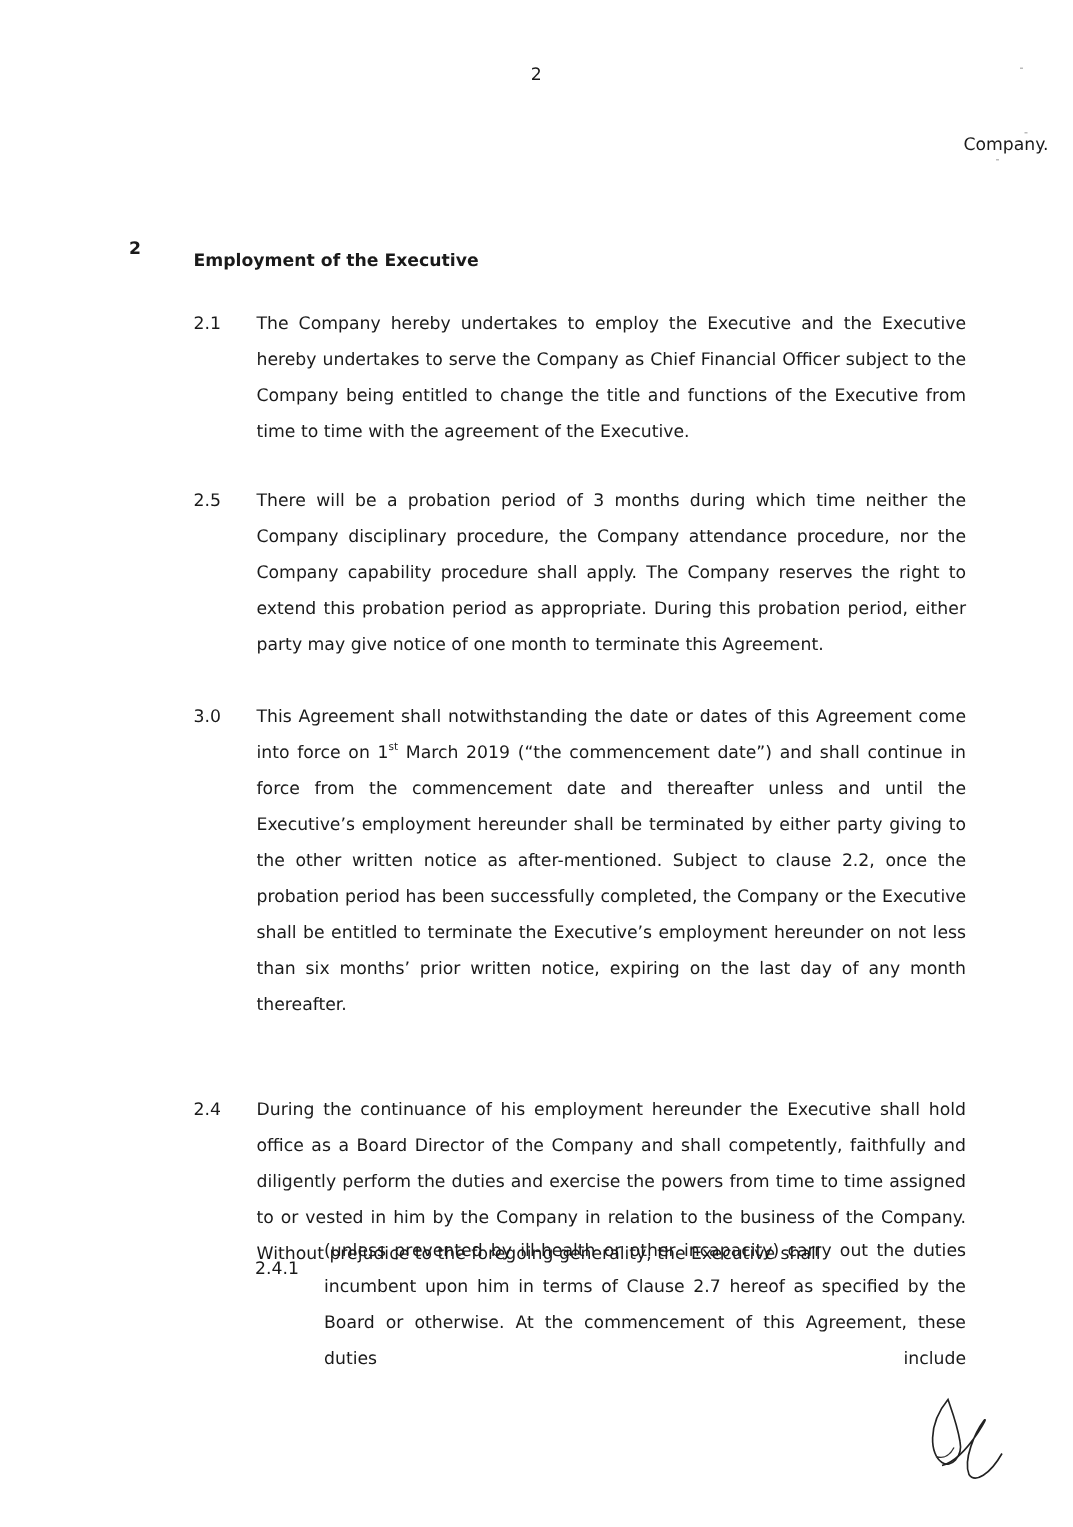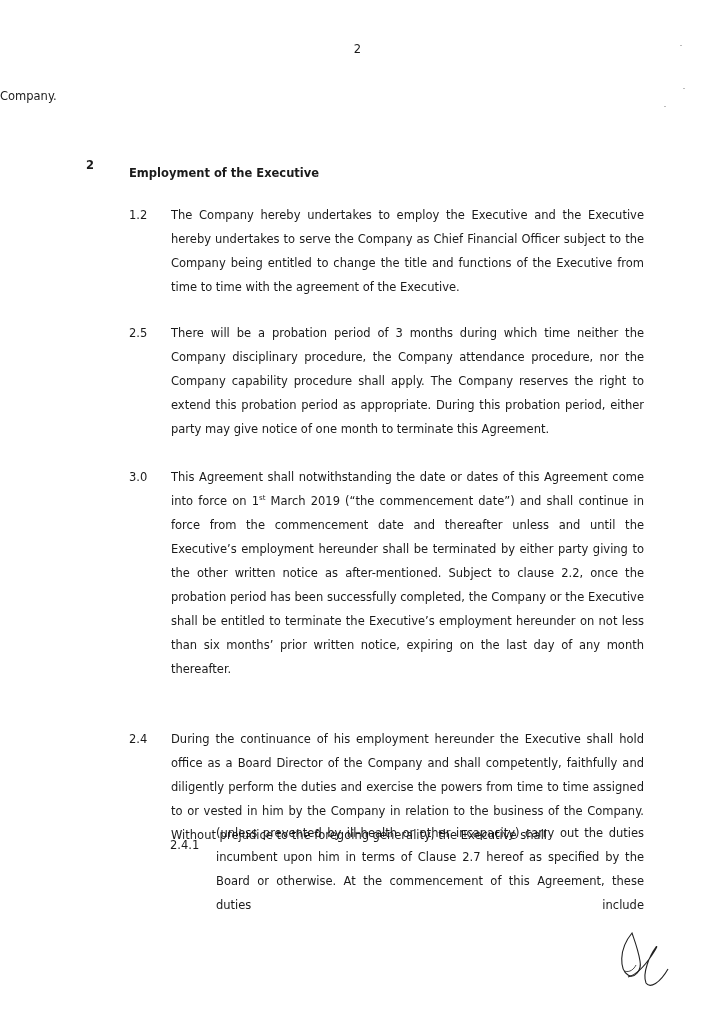--- a/index.html
+++ b/index.html
@@ -1,20 +1,20 @@
 <!DOCTYPE html>
 <html><head>
   <meta charset="utf-8">
   <style>
     html, body { margin: 0; padding: 0; background: #ffffff; }
     body { width: 715px; height: 1018px; position: relative; overflow: hidden;
            font-family: "DejaVu Sans", sans-serif; color: #1a1a1a; }
     .page { position: absolute; left: 0; top: 0; width: 715px; height: 1018px; }
     .pnum { position: absolute; top: 42px; left: 0; width: 715px; text-align: center; font-size: 11.5px; }
-    .cont { position: absolute; top: 89px; left: 0; width: 699px; text-align: left; font-size: 11.5px; }
+    .cont { position: absolute; top: 89px; left: 0; width: 699px; text-align: right; font-size: 11.5px; }
     .h-num { position: absolute; left: 86px; top: 158px; font-size: 11.5px; font-weight: bold; }
     .h-title { position: absolute; left: 129px; top: 166px; font-size: 11.5px; font-weight: bold; }
     .clause { position: absolute; left: 129px; width: 515px; font-size: 11.5px; line-height: 24px; }
     .clause .cnum { position: absolute; left: 0; top: 0; }
     .clause .ctext { margin-left: 42px; text-align: justify; text-align-last: left; }
     .sub { position: absolute; left: 170px; width: 474px; font-size: 11.5px; line-height: 24px; }
     .sub .cnum { position: absolute; left: 0; top: 12px; }
     .sub .ctext { margin-left: 46px; text-align: justify; text-align-last: justify; }
     sup { font-size: 7px; vertical-align: super; line-height: 0; }
     .sig { position: absolute; left: 610px; top: 925px; width: 70px; height: 70px; }
@@ -24,21 +24,21 @@
 <body>
 
 <div class="page">
   <div class="pnum">2</div>
   <div class="cont">Company.</div>
 
   <div class="h-num">2</div>
   <div class="h-title">Employment of the Executive</div>
 
   <div class="clause" style="top:203px;">
-    <span class="cnum">1.2</span>
+    <span class="cnum">2.1</span>
     <div class="ctext">The Company hereby undertakes to employ the Executive and the Executive hereby undertakes to serve the Company as Chief Financial Officer subject to the Company being entitled to change the title and functions of the Executive from time to time with the agreement of the Executive.</div>
   </div>
 
   <div class="clause" style="top:321px;">
     <span class="cnum">2.5</span>
     <div class="ctext">There will be a probation period of 3 months during which time neither the Company disciplinary procedure, the Company attendance procedure, nor the Company capability procedure shall apply. The Company reserves the right to extend this probation period as appropriate.  During this probation period, either party may give notice of one month to terminate this Agreement.</div>
   </div>
 
   <div class="clause" style="top:465px;">
     <span class="cnum">3.0</span>

